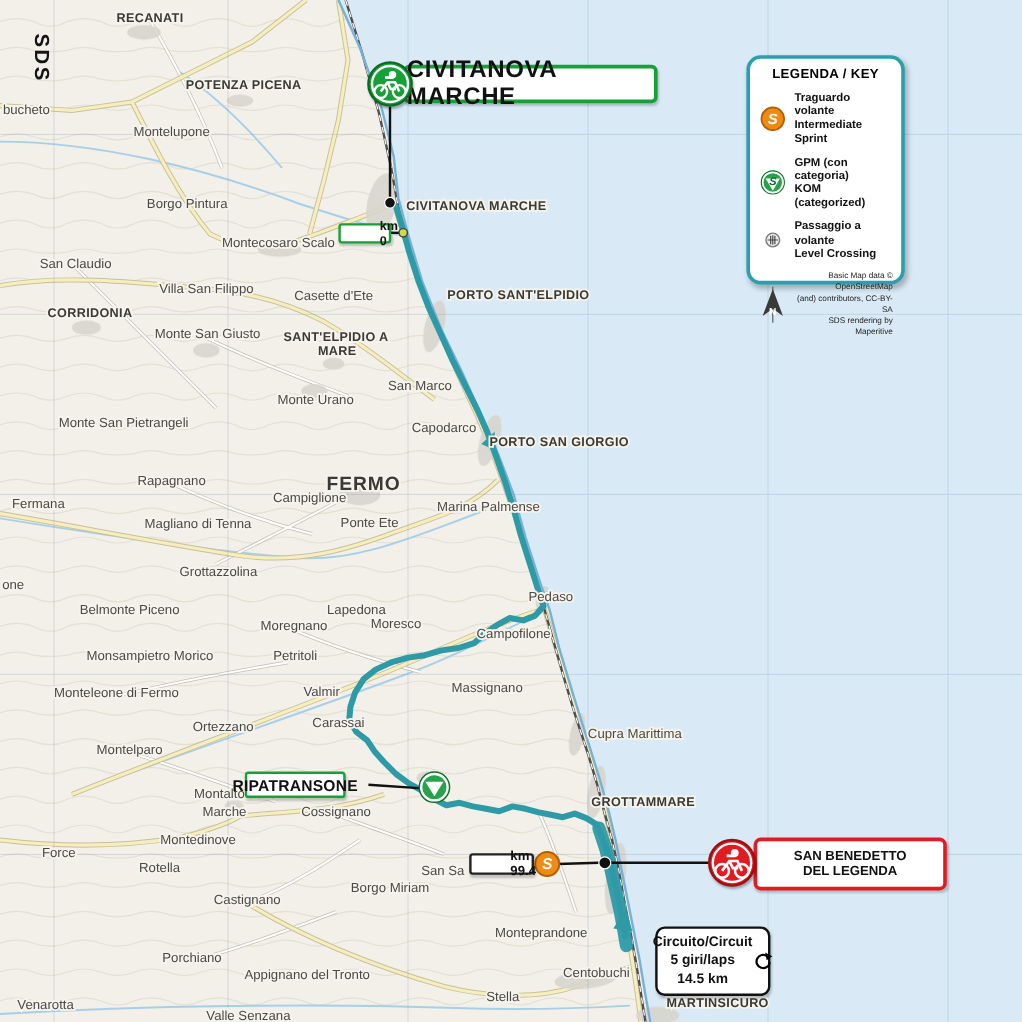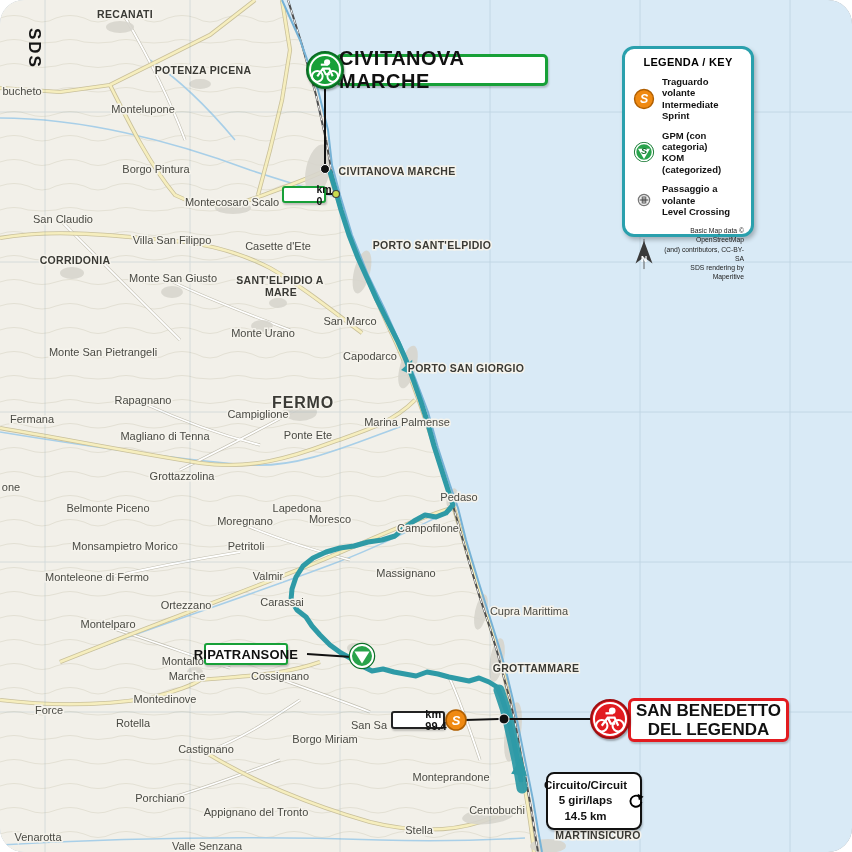--- a/index.html
+++ b/index.html
@@ -1,33 +1,33 @@
 <!DOCTYPE html>
 <html><head>
 <meta charset="utf-8">
 <style>
   html,body{margin:0;padding:0;background:#fff;}
   #stage{position:relative;width:852px;height:852px;overflow:hidden;
-         font-family:"Liberation Sans",sans-serif;background:#a3a3a3;border-radius:24px;}
+         font-family:"Liberation Sans",sans-serif;background:#a3a3a3;}
   svg text{user-select:none;}
   .lbl{paint-order:stroke;stroke:#f5f3ec;stroke-width:3px;fill:#4a4a44;font-family:"Liberation Sans",sans-serif;text-anchor:middle;}
   .lbl.town{font-size:11px;}
   .lbl.city{font-size:10.5px;font-weight:bold;fill:#3a3a35;letter-spacing:.3px;}
   .lbl.big{font-size:16px;font-weight:bold;fill:#3a3a35;letter-spacing:.8px;}
   .callout{position:absolute;background:#fff;display:flex;align-items:center;justify-content:center;
            box-sizing:border-box;color:#111;box-shadow:1px 2px 2px rgba(0,0,0,.2);}
   .marker-icon{position:absolute;border-radius:50%;display:flex;align-items:center;justify-content:center;
            box-sizing:border-box;box-shadow:1px 2px 2px rgba(0,0,0,.3);}
   #start-icon{left:306px;top:51px;width:38px;height:38px;background:#17a038;border:2px solid #0b6b24;z-index:6;}
   #start-icon .ring,#finish-icon .ring{position:absolute;inset:1px;border:2px solid #fff;border-radius:50%;}
   #start-box{left:336px;top:54px;width:212px;height:32px;border:3px solid #17a038;border-radius:5px;
              font-size:20px;font-weight:bold;letter-spacing:.5px;z-index:5;}
   #finish-icon{left:590px;top:699px;width:40px;height:40px;background:#e21b20;border:2px solid #9d0f12;z-index:6;}
   #finish-box{left:628px;top:698px;width:161px;height:44px;border:3px solid #e21b20;border-radius:6px;
-              font-size:17px;font-weight:bold;line-height:1.12;text-align:center;flex-direction:column;z-index:5;}
+              font-size:11px;font-weight:bold;line-height:1.12;text-align:center;flex-direction:column;z-index:5;}
   #km0-box{left:282px;top:186px;width:38px;height:17px;border:2px solid #17a038;border-radius:3px;
            font-size:10.5px;font-weight:bold;z-index:5;padding-left:40px;}
   #km994-box{left:391px;top:711px;width:54px;height:18px;border:2px solid #222;border-radius:3px;
            font-size:11px;font-weight:bold;z-index:5;padding-left:36px;}
   #ripa-box{left:204px;top:643px;width:84px;height:22px;border:2.5px solid #17a038;border-radius:3px;
            font-size:13px;font-weight:bold;letter-spacing:.2px;z-index:5;}
   #circuit-box{left:546px;top:772px;width:96px;height:58px;border:2.5px solid #111;border-radius:8px;
            font-size:11.5px;font-weight:bold;z-index:5;display:flex;align-items:center;padding:2px 4px;}
   #circuit-box .txt{flex:1;text-align:center;line-height:1.35;}
   #legend-box{left:622px;top:46px;width:132px;height:191px;border:3px solid #2aa0ad;border-radius:12px;

